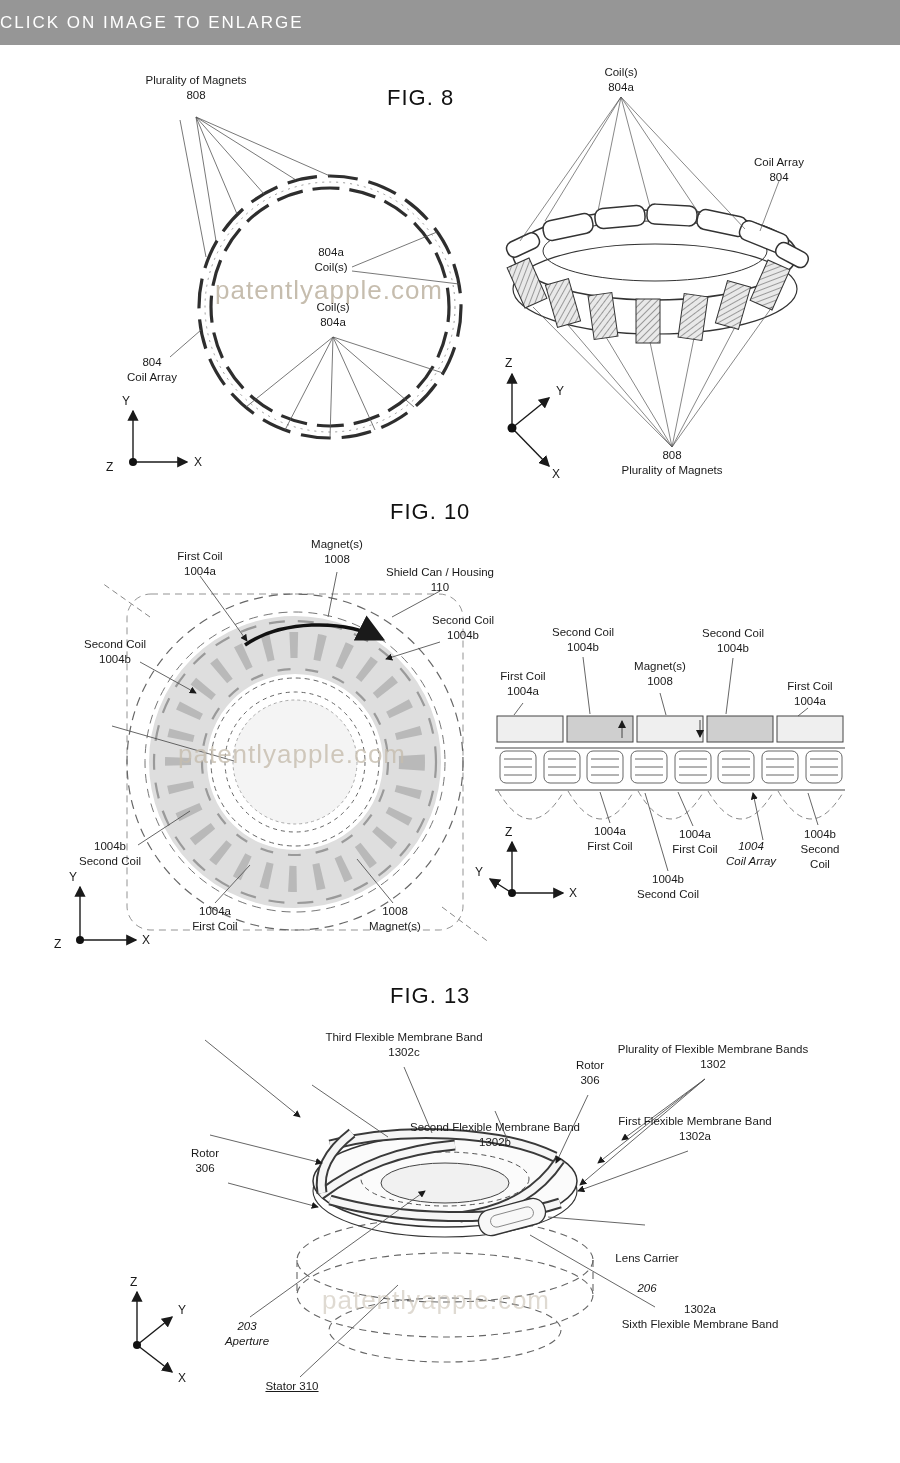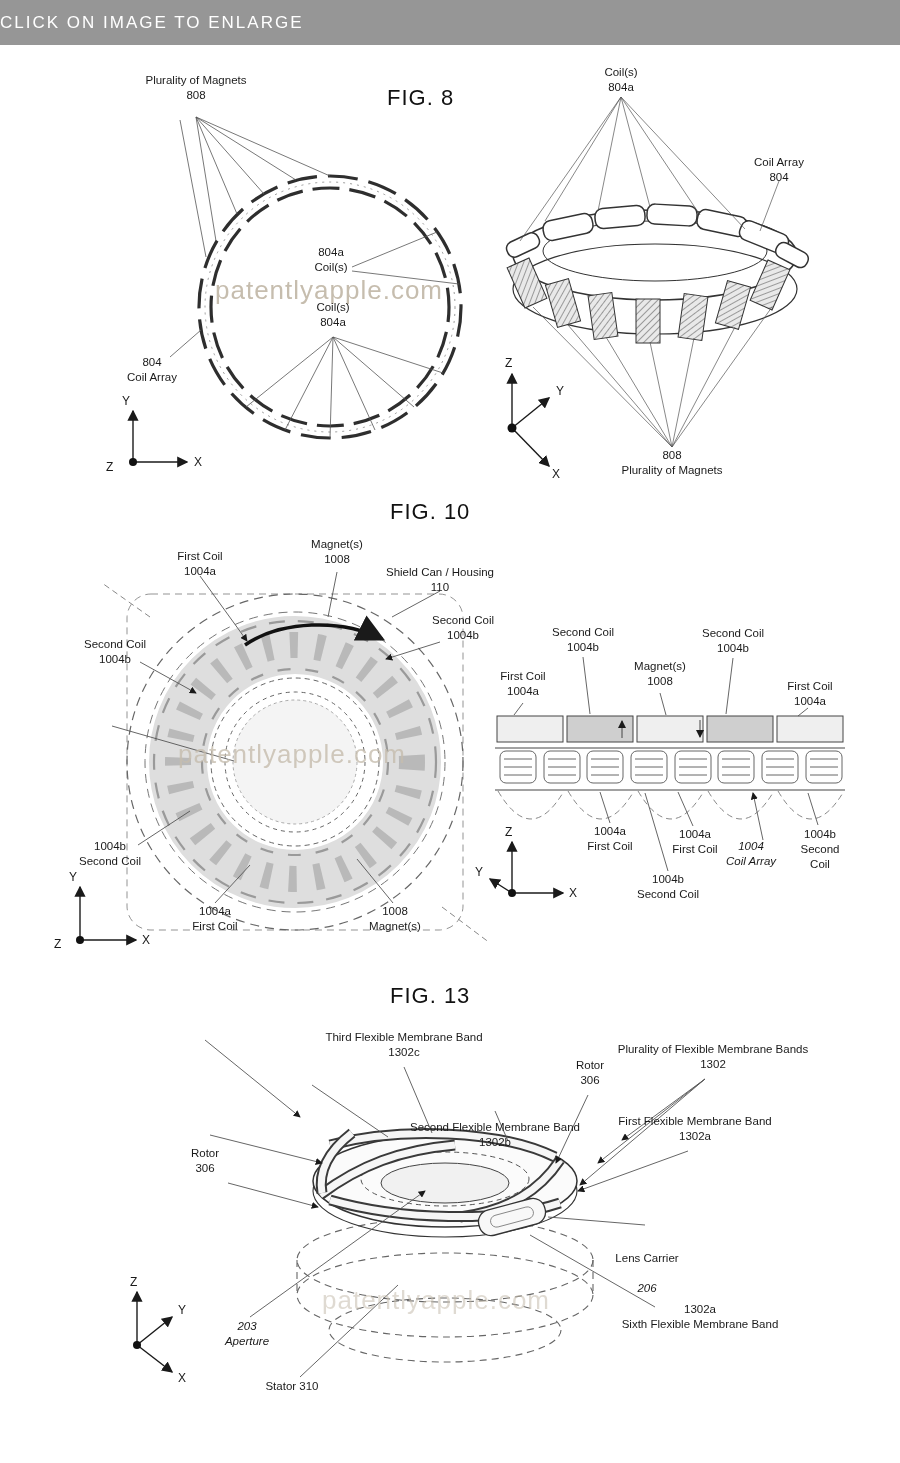--- a/index.html
+++ b/index.html
@@ -421,16 +421,16 @@
     <div class="lbl" style="left:175px;top:1101px;width:60px;">Rotor
 306</div>
     <div class="lbl" style="left:597px;top:1191px;width:100px;">
       <span class="ln">Lens Carrier</span>
       <span class="ln italic">206</span>
     </div>
     <div class="lbl" style="left:207px;top:1274px;width:80px;font-style:italic;">203
 Aperture</div>
     <div class="lbl" style="left:600px;top:1257px;width:200px;">1302a
 Sixth Flexible Membrane Band</div>
-    <div class="lbl" style="left:242px;top:1334px;width:100px;">Stator 310</div>
+    <div class="lbl" style="left:242px;top:1334px;width:100px;text-decoration:underline;">Stator 310</div>
 
   </div>
 </div>
 
 </body></html>

